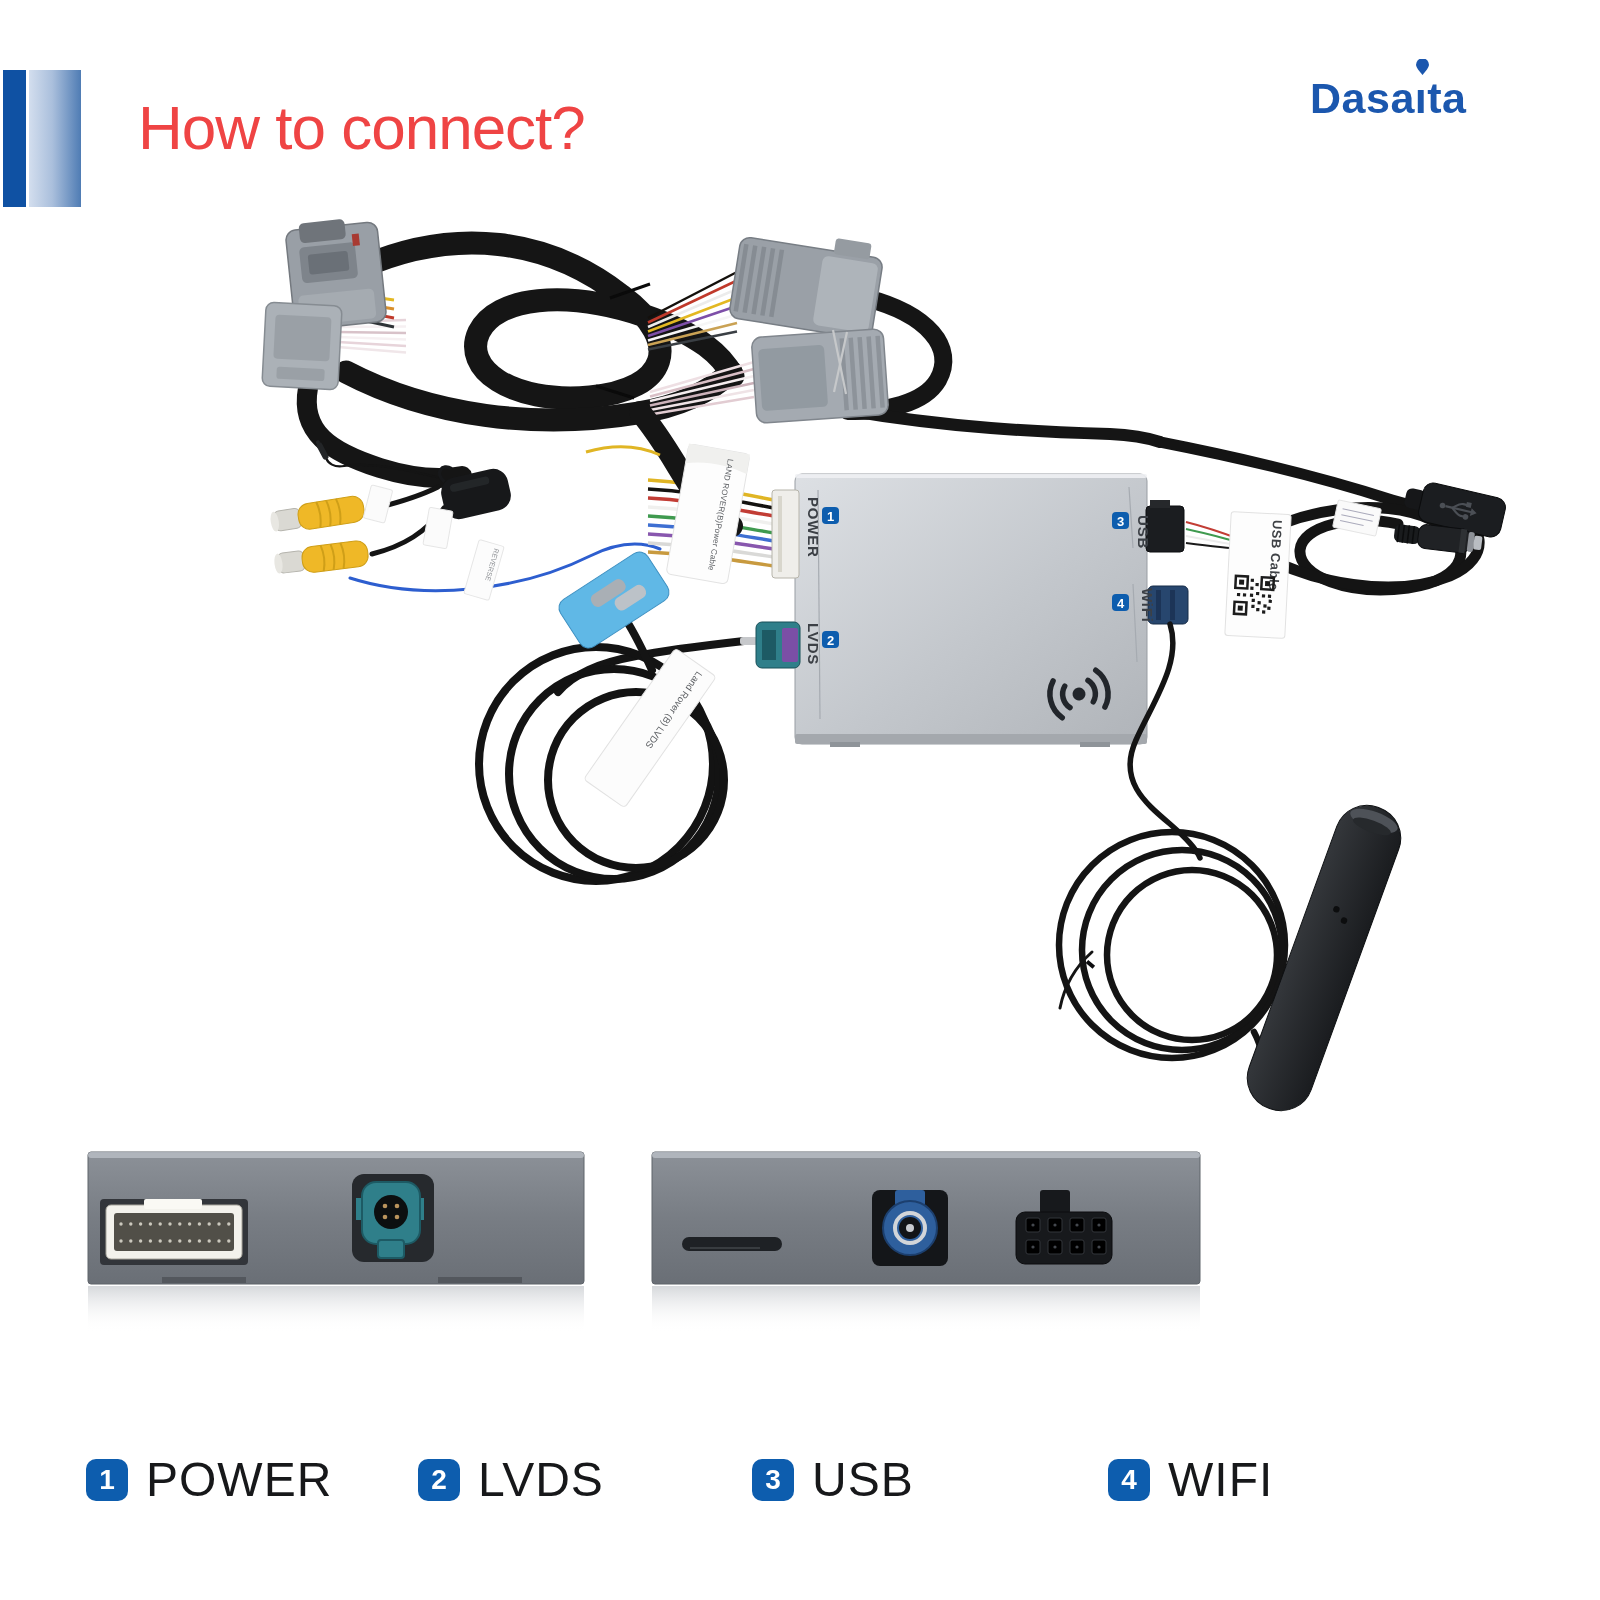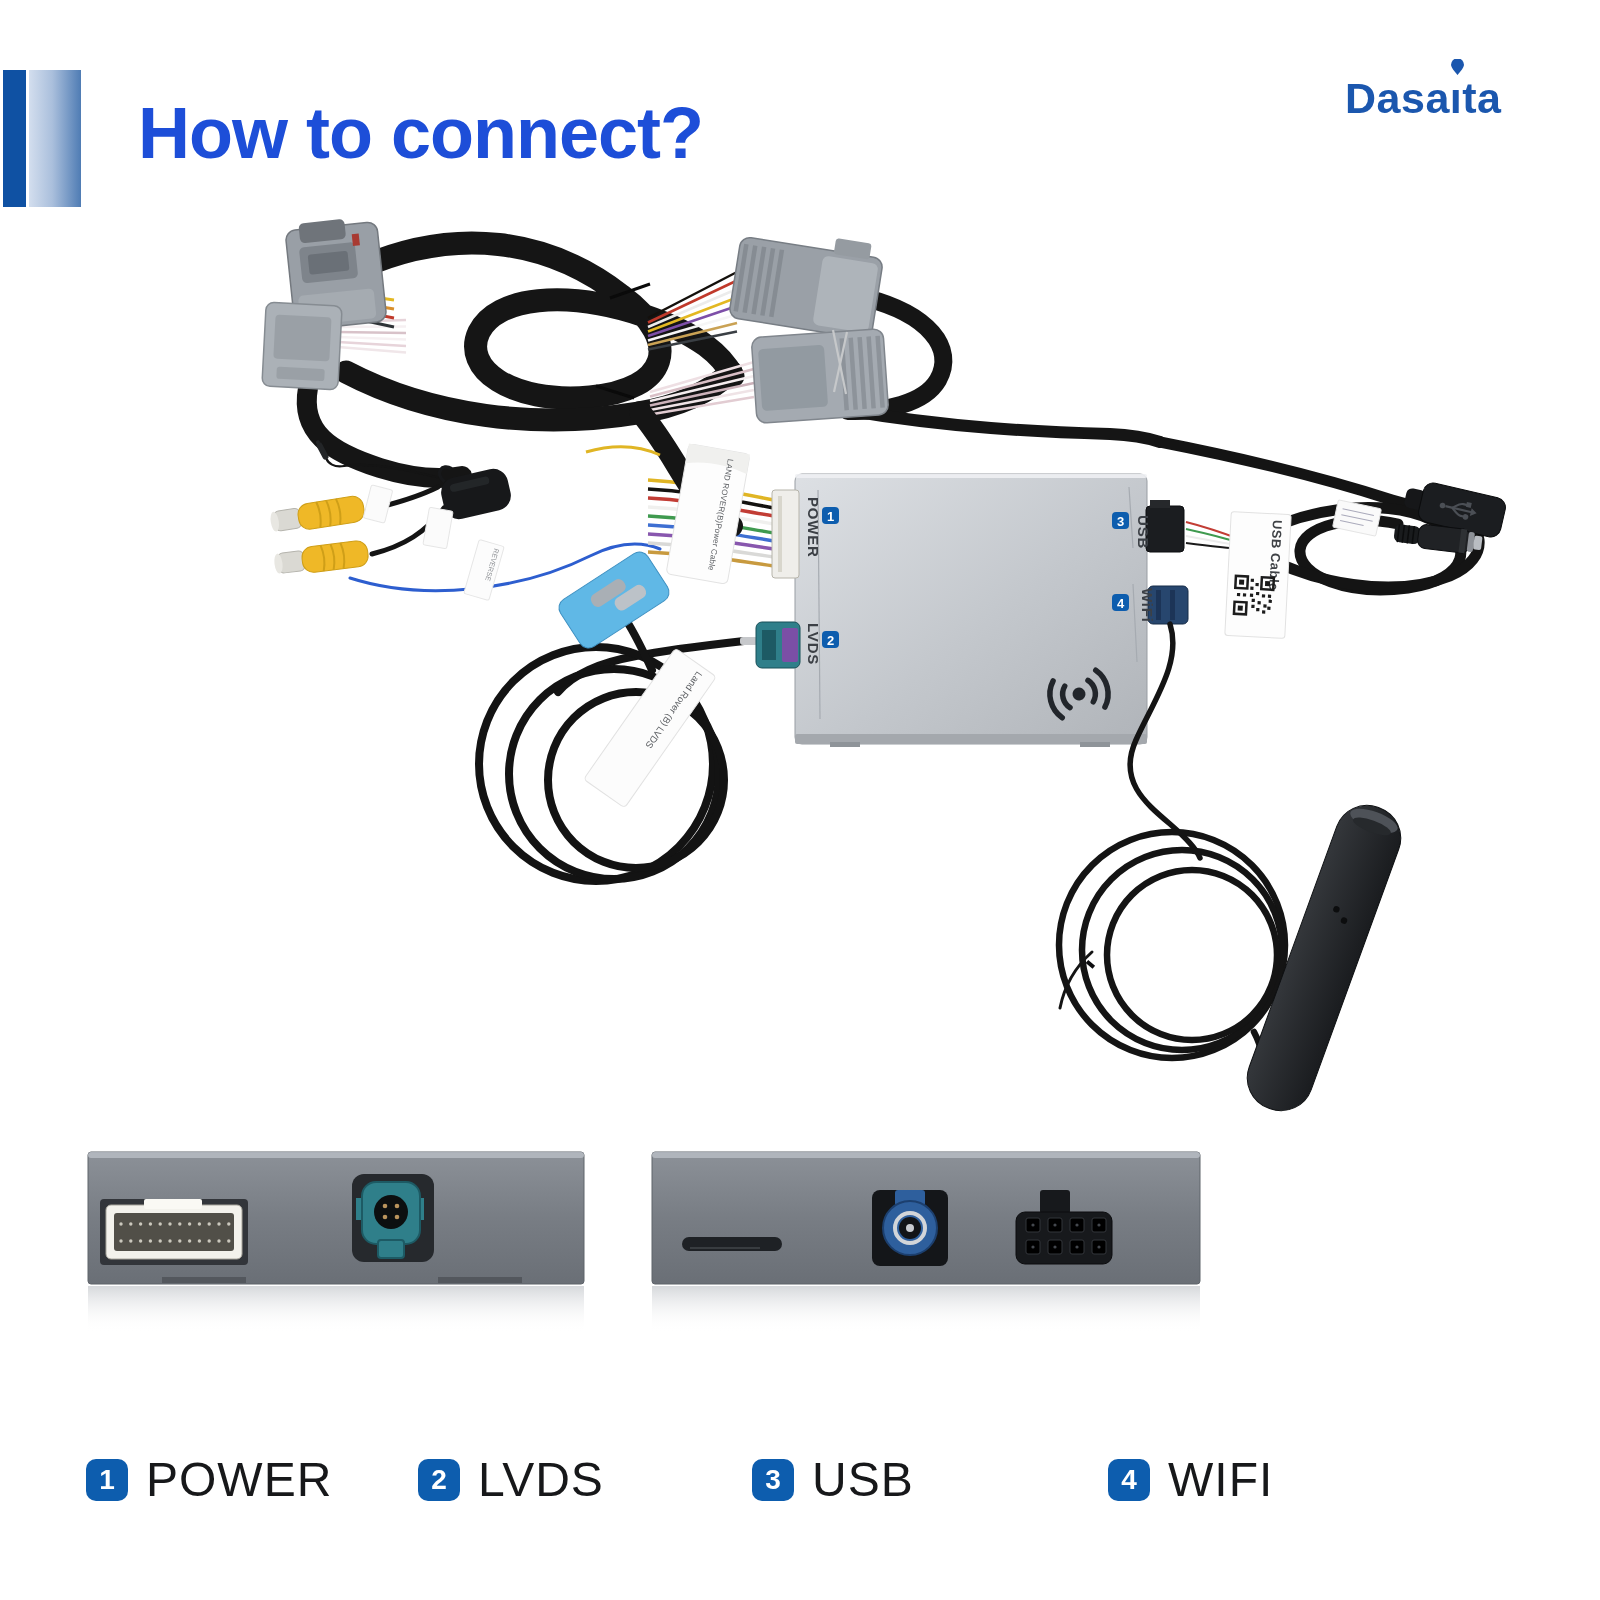--- a/index.html
+++ b/index.html
@@ -2,22 +2,22 @@
 <html><head>
 <meta charset="utf-8">
 <style>
   *{margin:0;padding:0;box-sizing:border-box}
   html,body{width:1600px;height:1600px}
   body{position:relative;background:#ffffff;font-family:"Liberation Sans",sans-serif;overflow:hidden}
   .abs{position:absolute}
   .bar-dark{left:3px;top:70px;width:23px;height:137px;background:#0f51a3}
   .bar-grad{left:29px;top:70px;width:52px;height:137px;
     background:linear-gradient(90deg,#d3deee 0%,#aabfdc 45%,#4f7cb4 100%)}
-  .title{left:138px;top:92px;font-size:72px;font-weight:700;color:#1d4ed8;letter-spacing:-1px}
-  .logo{left:1345px;top:74px;font-size:43px;font-weight:700;color:#1b57ae;letter-spacing:.5px;display:flex}
+  .title{left:138px;top:92px;font-size:62px;font-weight:400;color:#ef4444;letter-spacing:-1px}
+  .logo{left:1310px;top:74px;font-size:43px;font-weight:700;color:#1b57ae;letter-spacing:.5px;display:flex}
   .logo-i{position:relative}
   .pin-svg{position:absolute;left:1px;top:-15px}
   .legend-item{display:flex;align-items:center;gap:18px}
   .badge{width:42px;height:42px;border-radius:10px;background:#0d5dae;color:#fff;
     font-size:28px;font-weight:700;display:flex;align-items:center;justify-content:center;flex:0 0 auto}
   .legend-label{font-size:48px;color:#17181a;letter-spacing:1px;white-space:nowrap}
   svg text{font-family:"Liberation Sans",sans-serif}
   .sleeve{stroke:#151515;fill:none;stroke-linecap:round}
   .cable{stroke:#141414;fill:none;stroke-linecap:round}
 </style>

